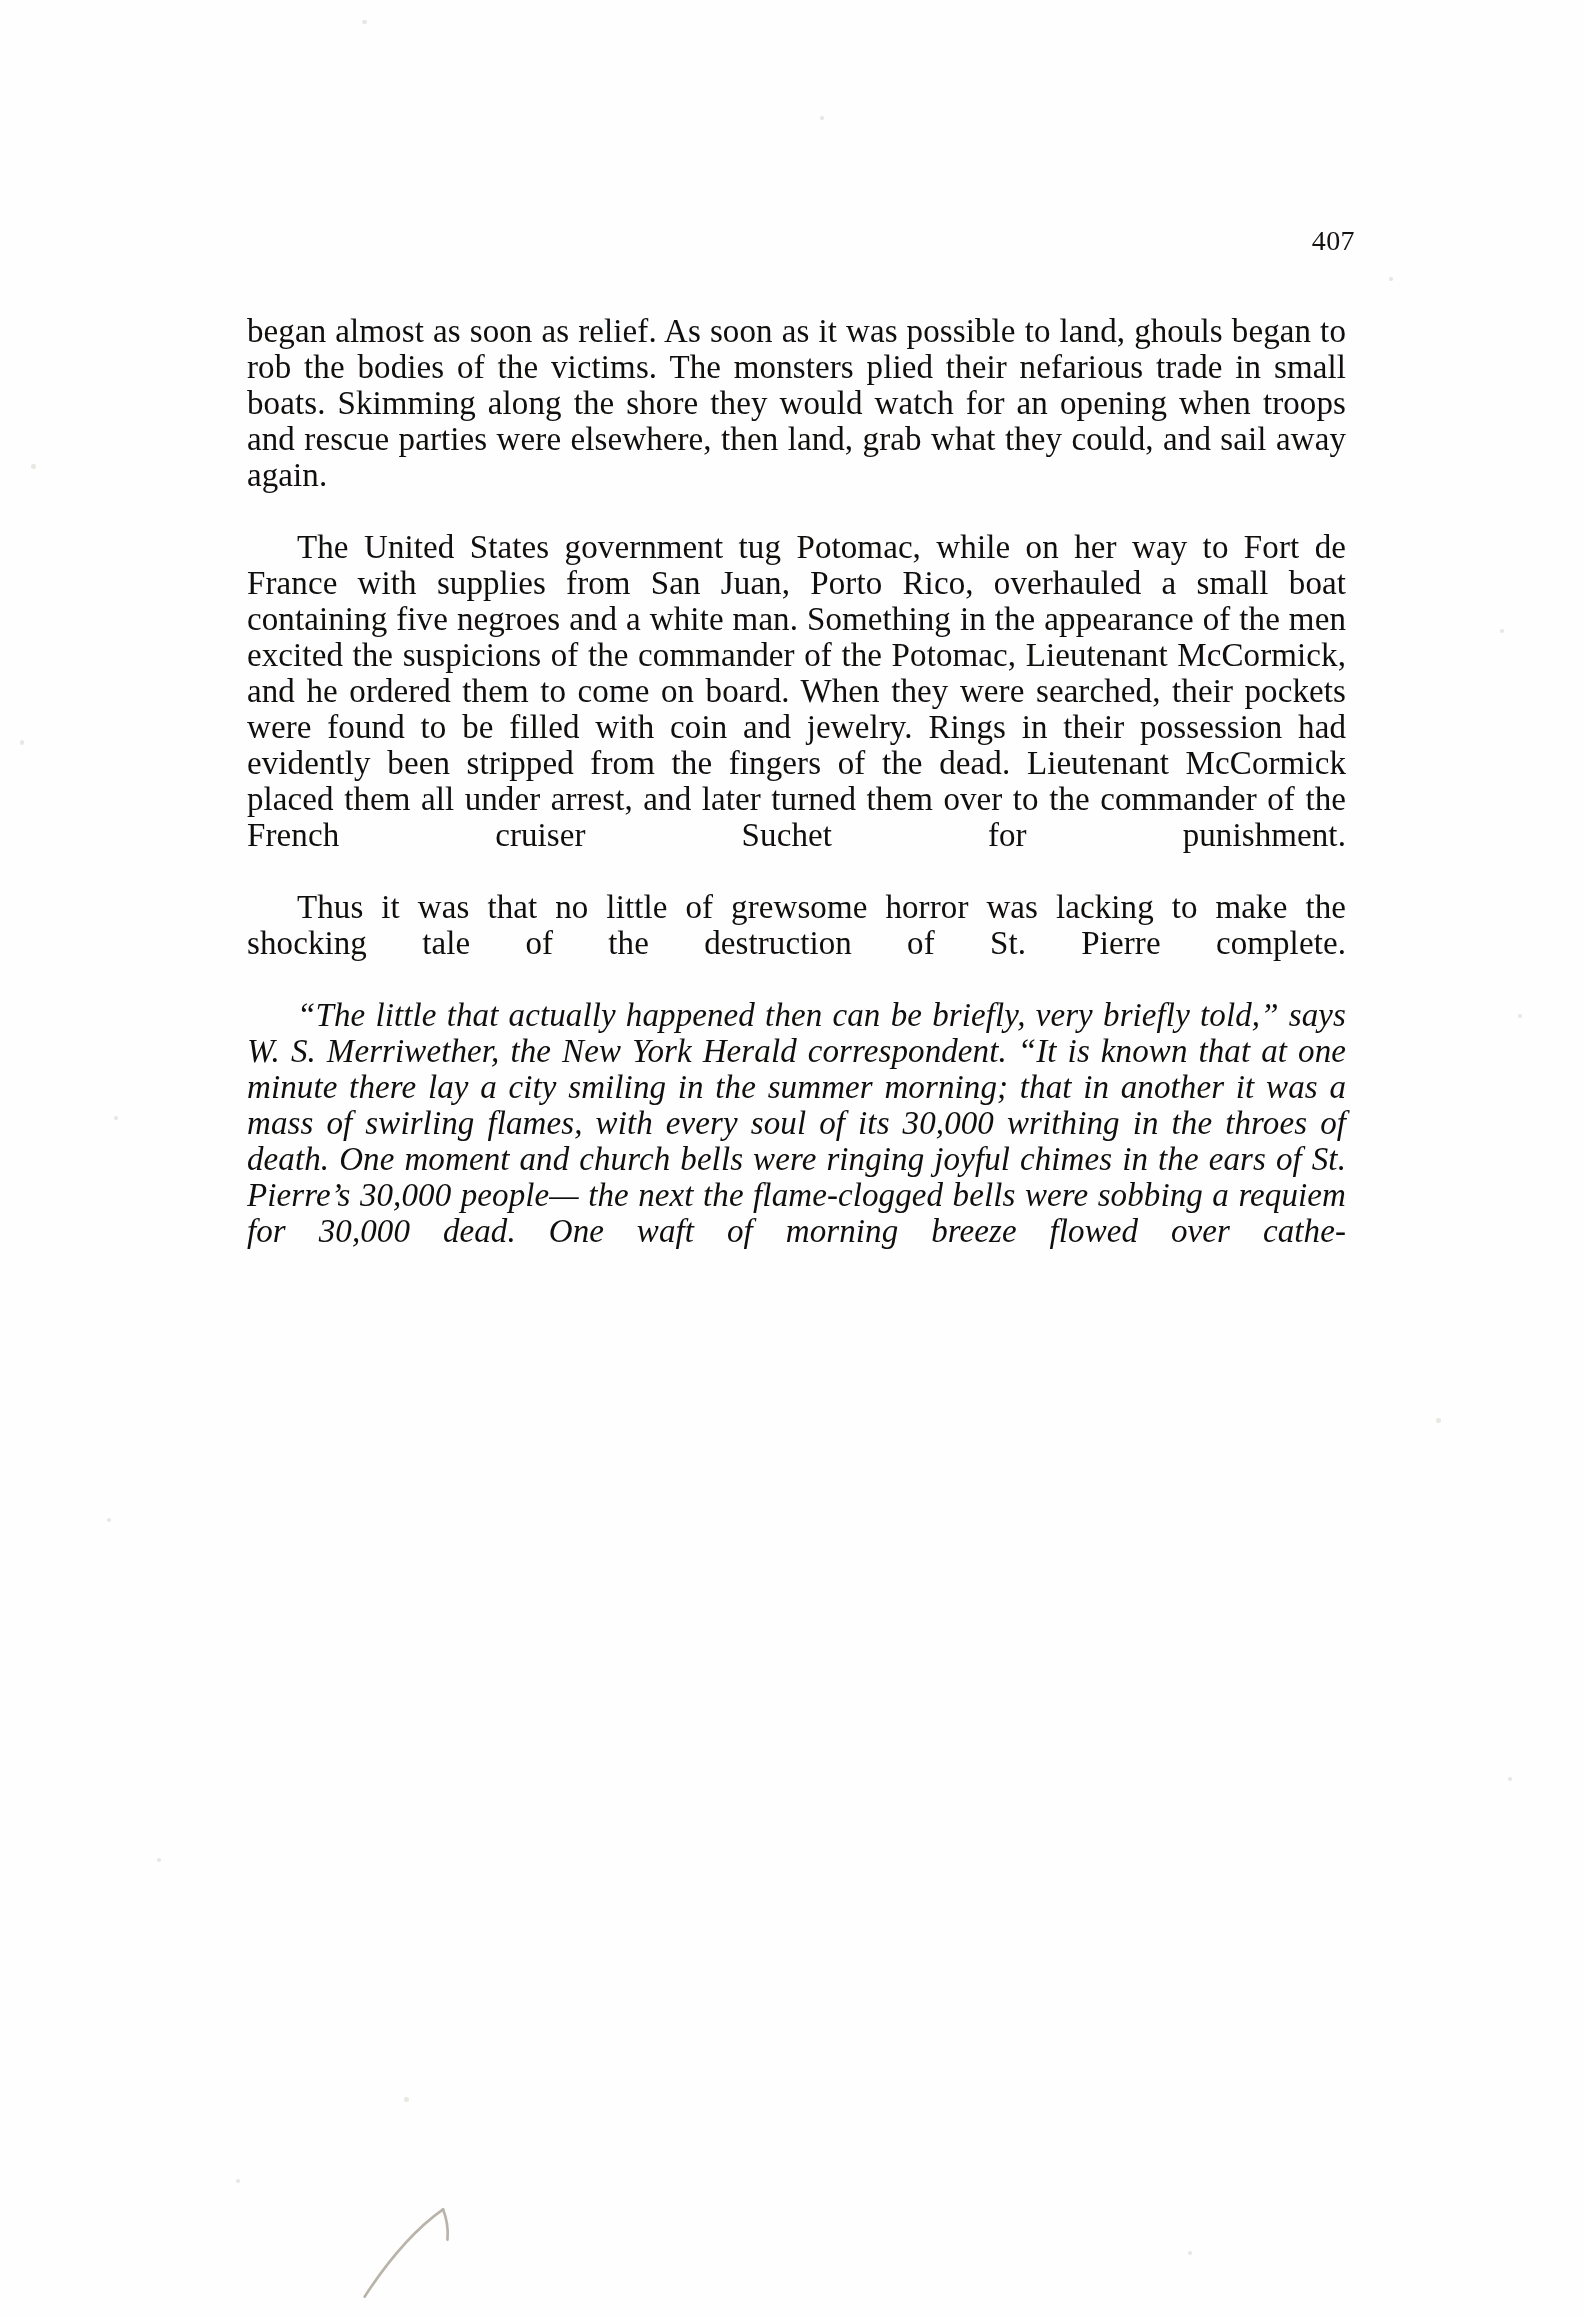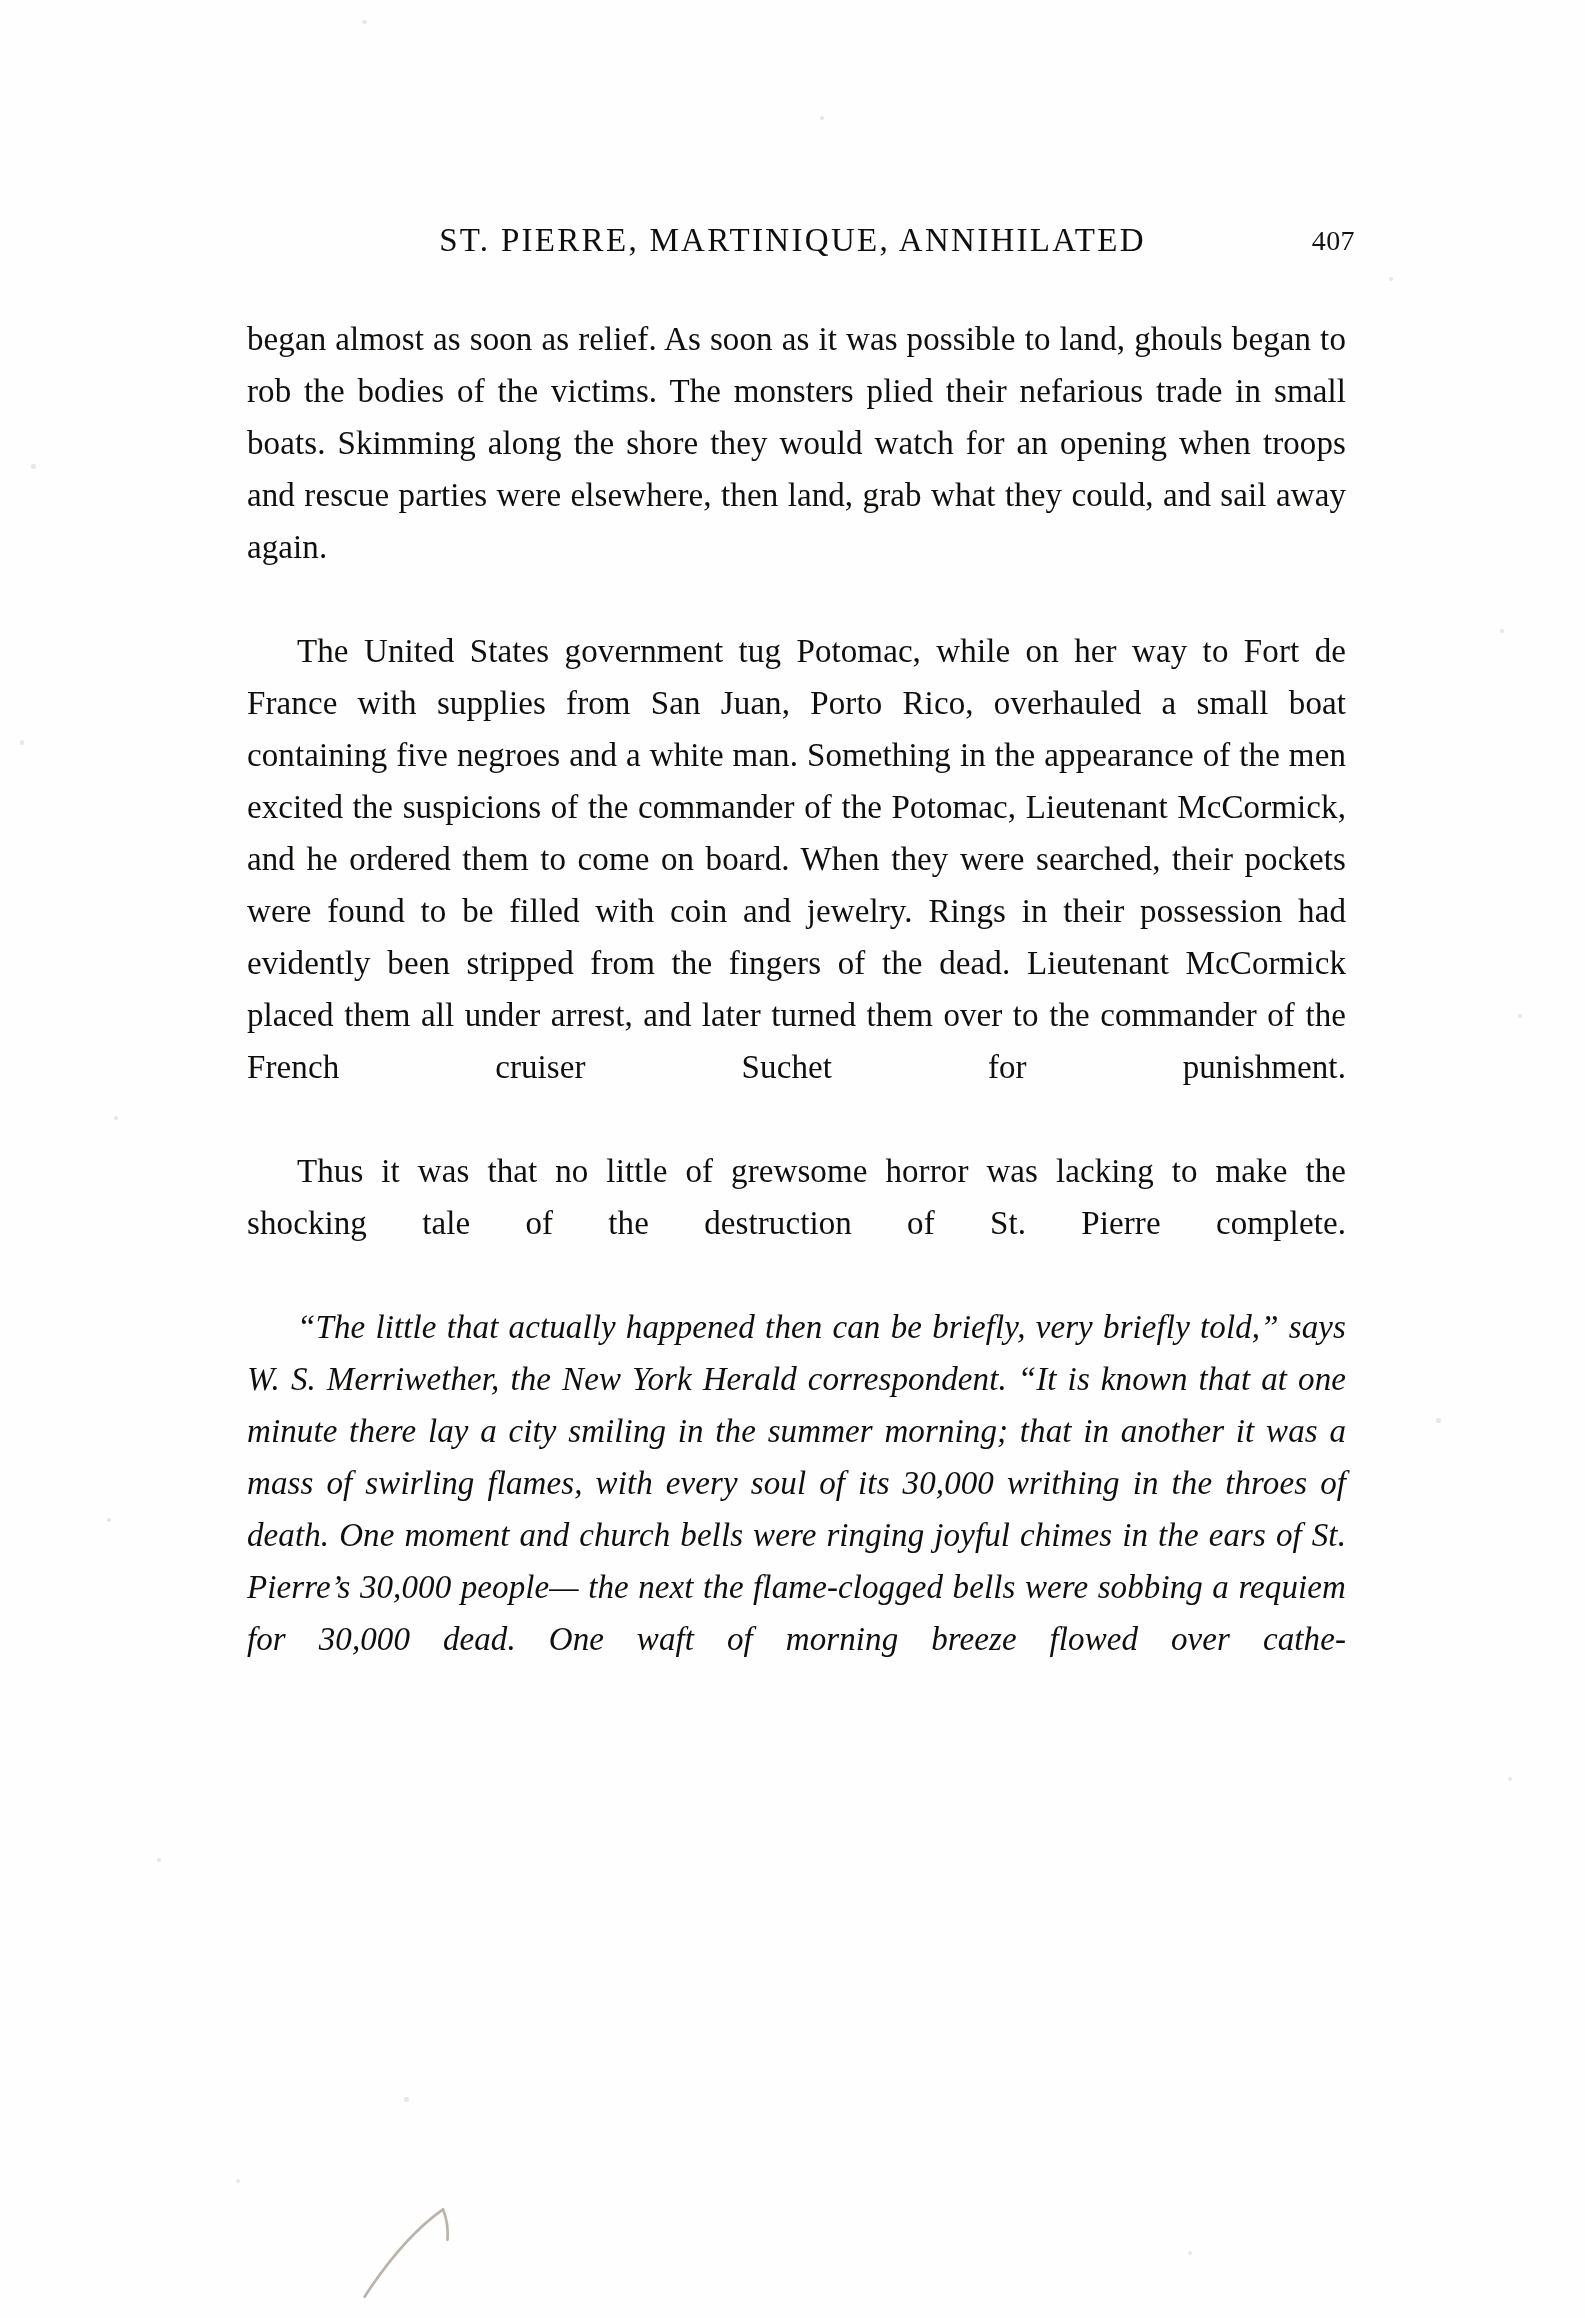--- a/index.html
+++ b/index.html
@@ -55,21 +55,21 @@
   }
   .body-col {
     position: absolute;
     top: 313px;
     left: 247px;
     width: 1099px;
   }
   p.para {
     margin: 0;
     font-size: 33px;
-    line-height: 52px;
+    line-height: 36px;
     text-align: justify;
     text-justify: inter-word;
     letter-spacing: 0.1px;
     color: #110f0d;
   }
   p.para.indent {
     text-indent: 50px;
   }
   p.para:last-child {
     text-align: justify;
@@ -104,23 +104,20 @@
   <div class="speckle" style="left:1518px;top:1014px;width:3.6px;height:3.6px;"></div>
   <div class="speckle" style="left:114px;top:1116px;width:3.6px;height:3.6px;"></div>
   <div class="speckle" style="left:1436px;top:1418px;width:4.5px;height:4.5px;"></div>
   <div class="speckle" style="left:107px;top:1518px;width:3.6px;height:3.6px;"></div>
   <div class="speckle" style="left:1508px;top:1777px;width:3.6px;height:3.6px;"></div>
   <div class="speckle" style="left:157px;top:1858px;width:3.6px;height:3.6px;"></div>
   <div class="speckle" style="left:404px;top:2097px;width:4.5px;height:4.5px;"></div>
   <div class="speckle" style="left:1188px;top:2251px;width:3.6px;height:3.6px;"></div>
   <div class="speckle" style="left:236px;top:2179px;width:3.6px;height:3.6px;"></div>
 
-  <div class="header">
-    <span class="header-title">ST. PIERRE, MARTINIQUE, ANNIHILATED</span>
-  </div>
   <div class="header-folio">407</div>
 
   <div class="body-col">
     <p class="para">began almost as soon as relief.   As soon as it was possible to land, ghouls began to rob the bodies of the victims.  The monsters plied their nefarious trade in small boats.  Skimming along the shore they would watch for an opening when troops and rescue parties were elsewhere, then land, grab what they could, and sail away again.</p>
     <p class="para indent">The United States government tug Potomac, while on her way to Fort de France with supplies from San Juan, Porto Rico, overhauled a small boat containing five negroes and a white man.  Something in the appearance of the men excited the suspicions of the commander of the Potomac, Lieutenant McCormick, and he ordered them to come on board.   When they were searched, their pockets were found to be filled with coin and jewelry.  Rings in their possession had evidently been stripped from the fingers of the dead.  Lieutenant McCormick placed them all under arrest, and later turned them over to the commander of the French cruiser Suchet for punishment.</p>
     <p class="para indent">Thus it was that no little of grewsome horror was lacking to make the shocking tale of the destruction of St. Pierre complete.</p>
     <p class="para indent">“The little that actually happened then can be briefly, very briefly told,” says W. S. Merriwether, the New York Herald correspondent.   “It is known that at one minute there lay a city smiling in the summer morning; that in another it was a mass of swirling flames, with every soul of its 30,000 writhing in the throes of death.   One moment and church bells were ringing joyful chimes in the ears of St. Pierre’s 30,000 people— the next the flame-clogged bells were sobbing a requiem for 30,000 dead.   One waft of morning breeze flowed over cathe-</p>
   </div>
 
   <div class="corner-mark">

